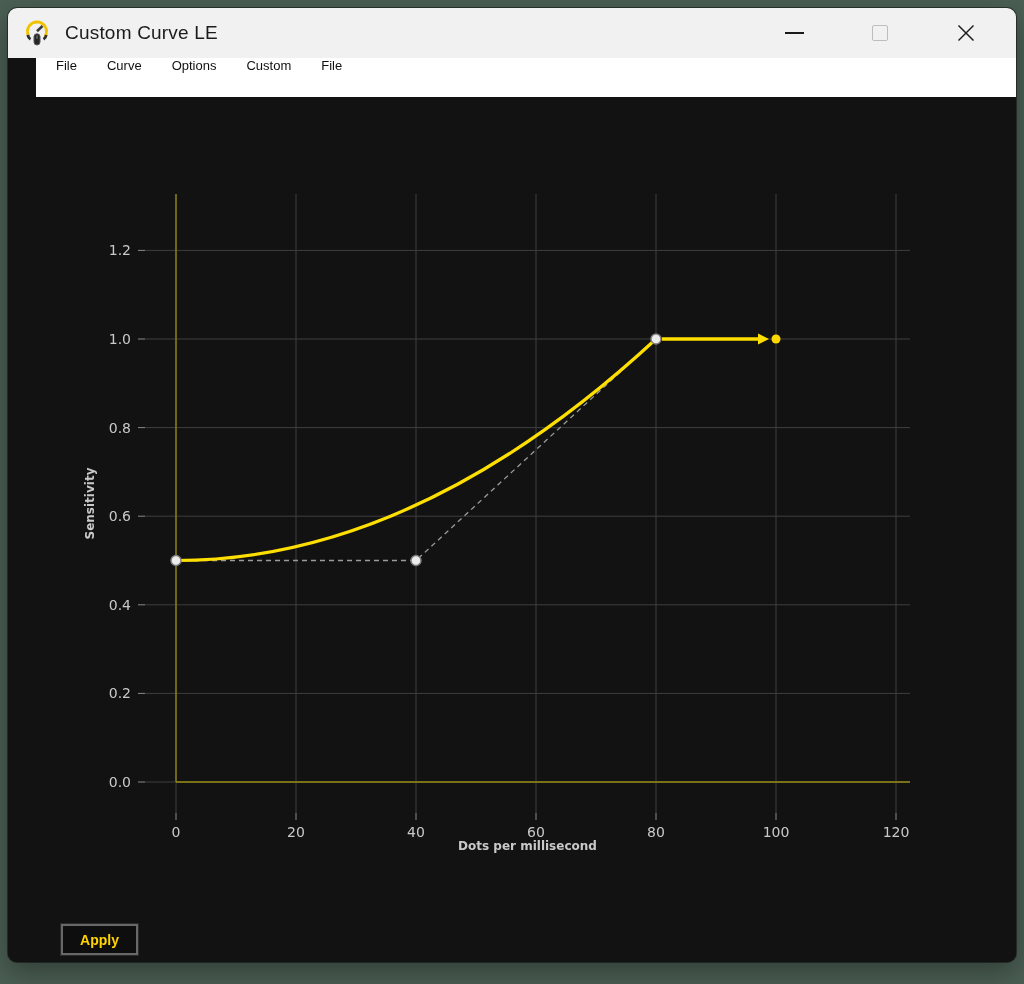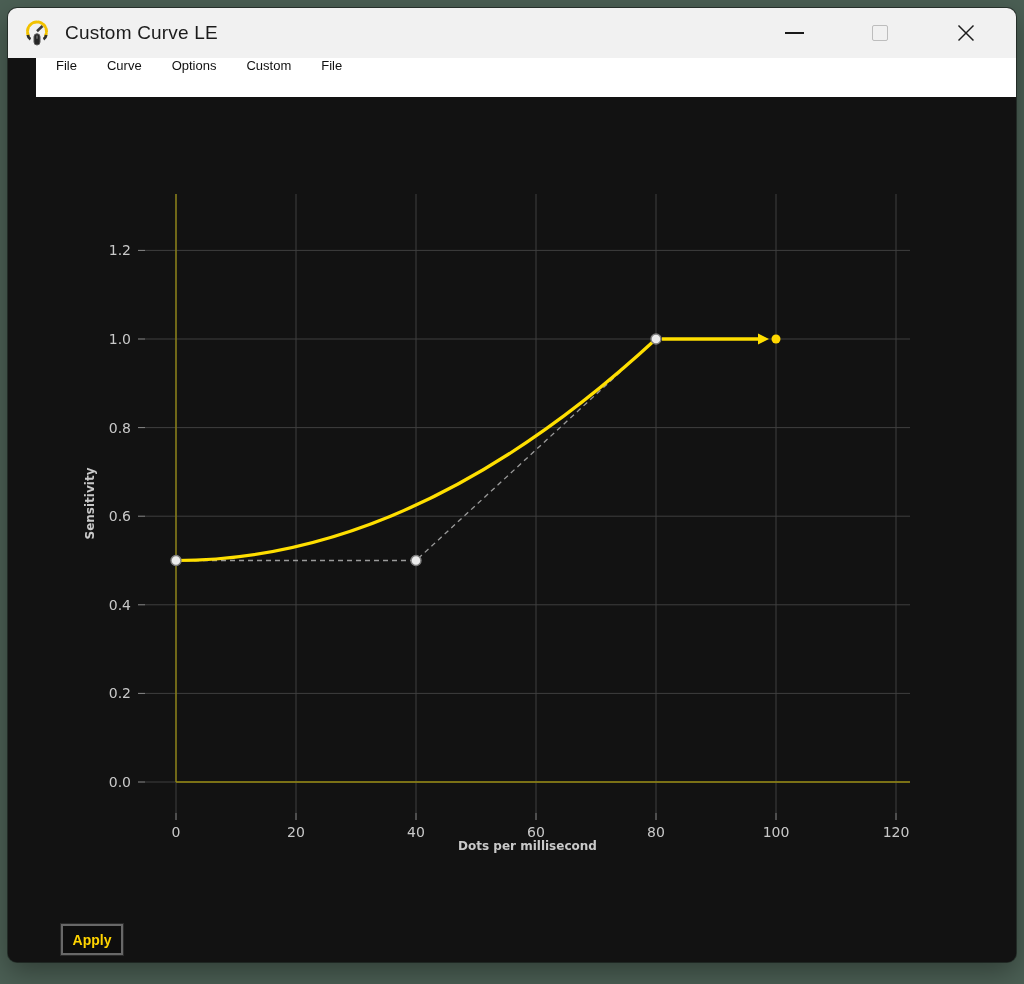--- a/index.html
+++ b/index.html
@@ -64,21 +64,21 @@
   }
   .chart-overlay {
     position: absolute;
     left: 0; top: 0;
     width: 1024px; height: 984px;
     z-index: 3;
   }
   .apply-btn {
     position: absolute;
     left: 53px; top: 916px;
-    width: 62px; height: 31px;
+    width: 77px; height: 31px;
     background: #0e0e0e;
     border: 2px solid #686868;
     outline: 1px solid #2a2a2a;
     color: #ffd400;
     font-family: "Liberation Sans", sans-serif;
     font-size: 14px;
     font-weight: bold;
     z-index: 4;
     cursor: default;
   }

